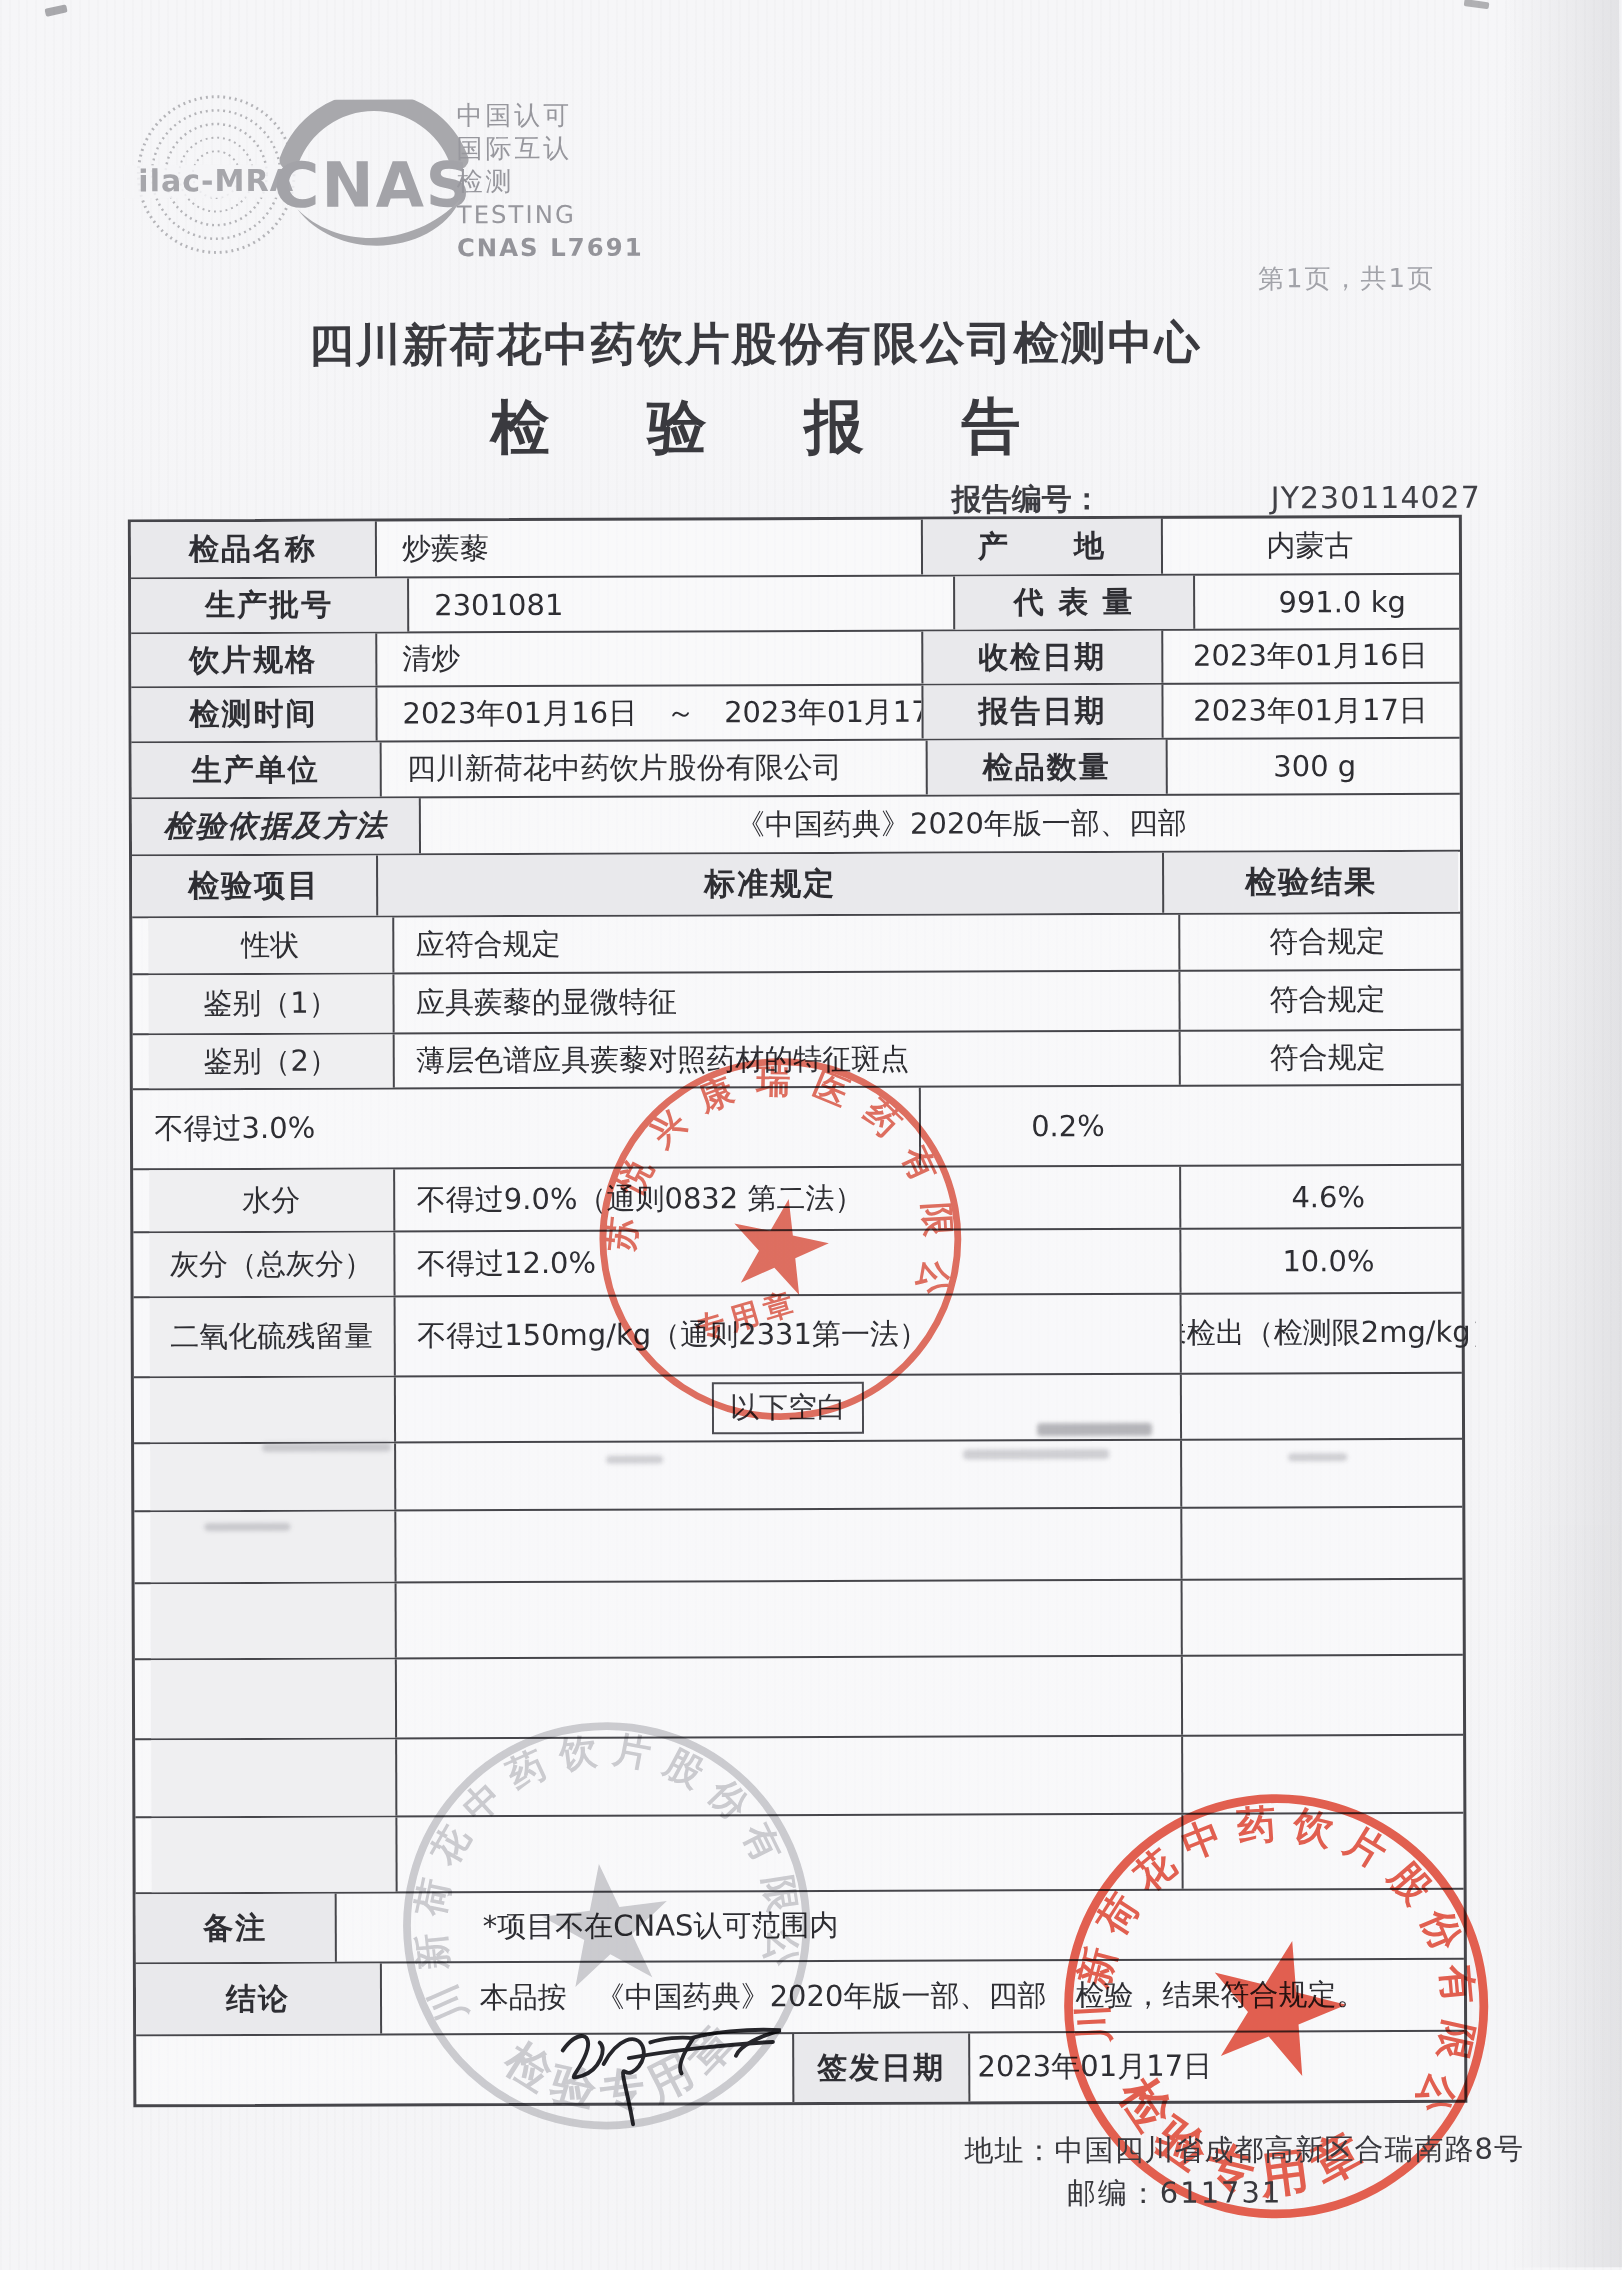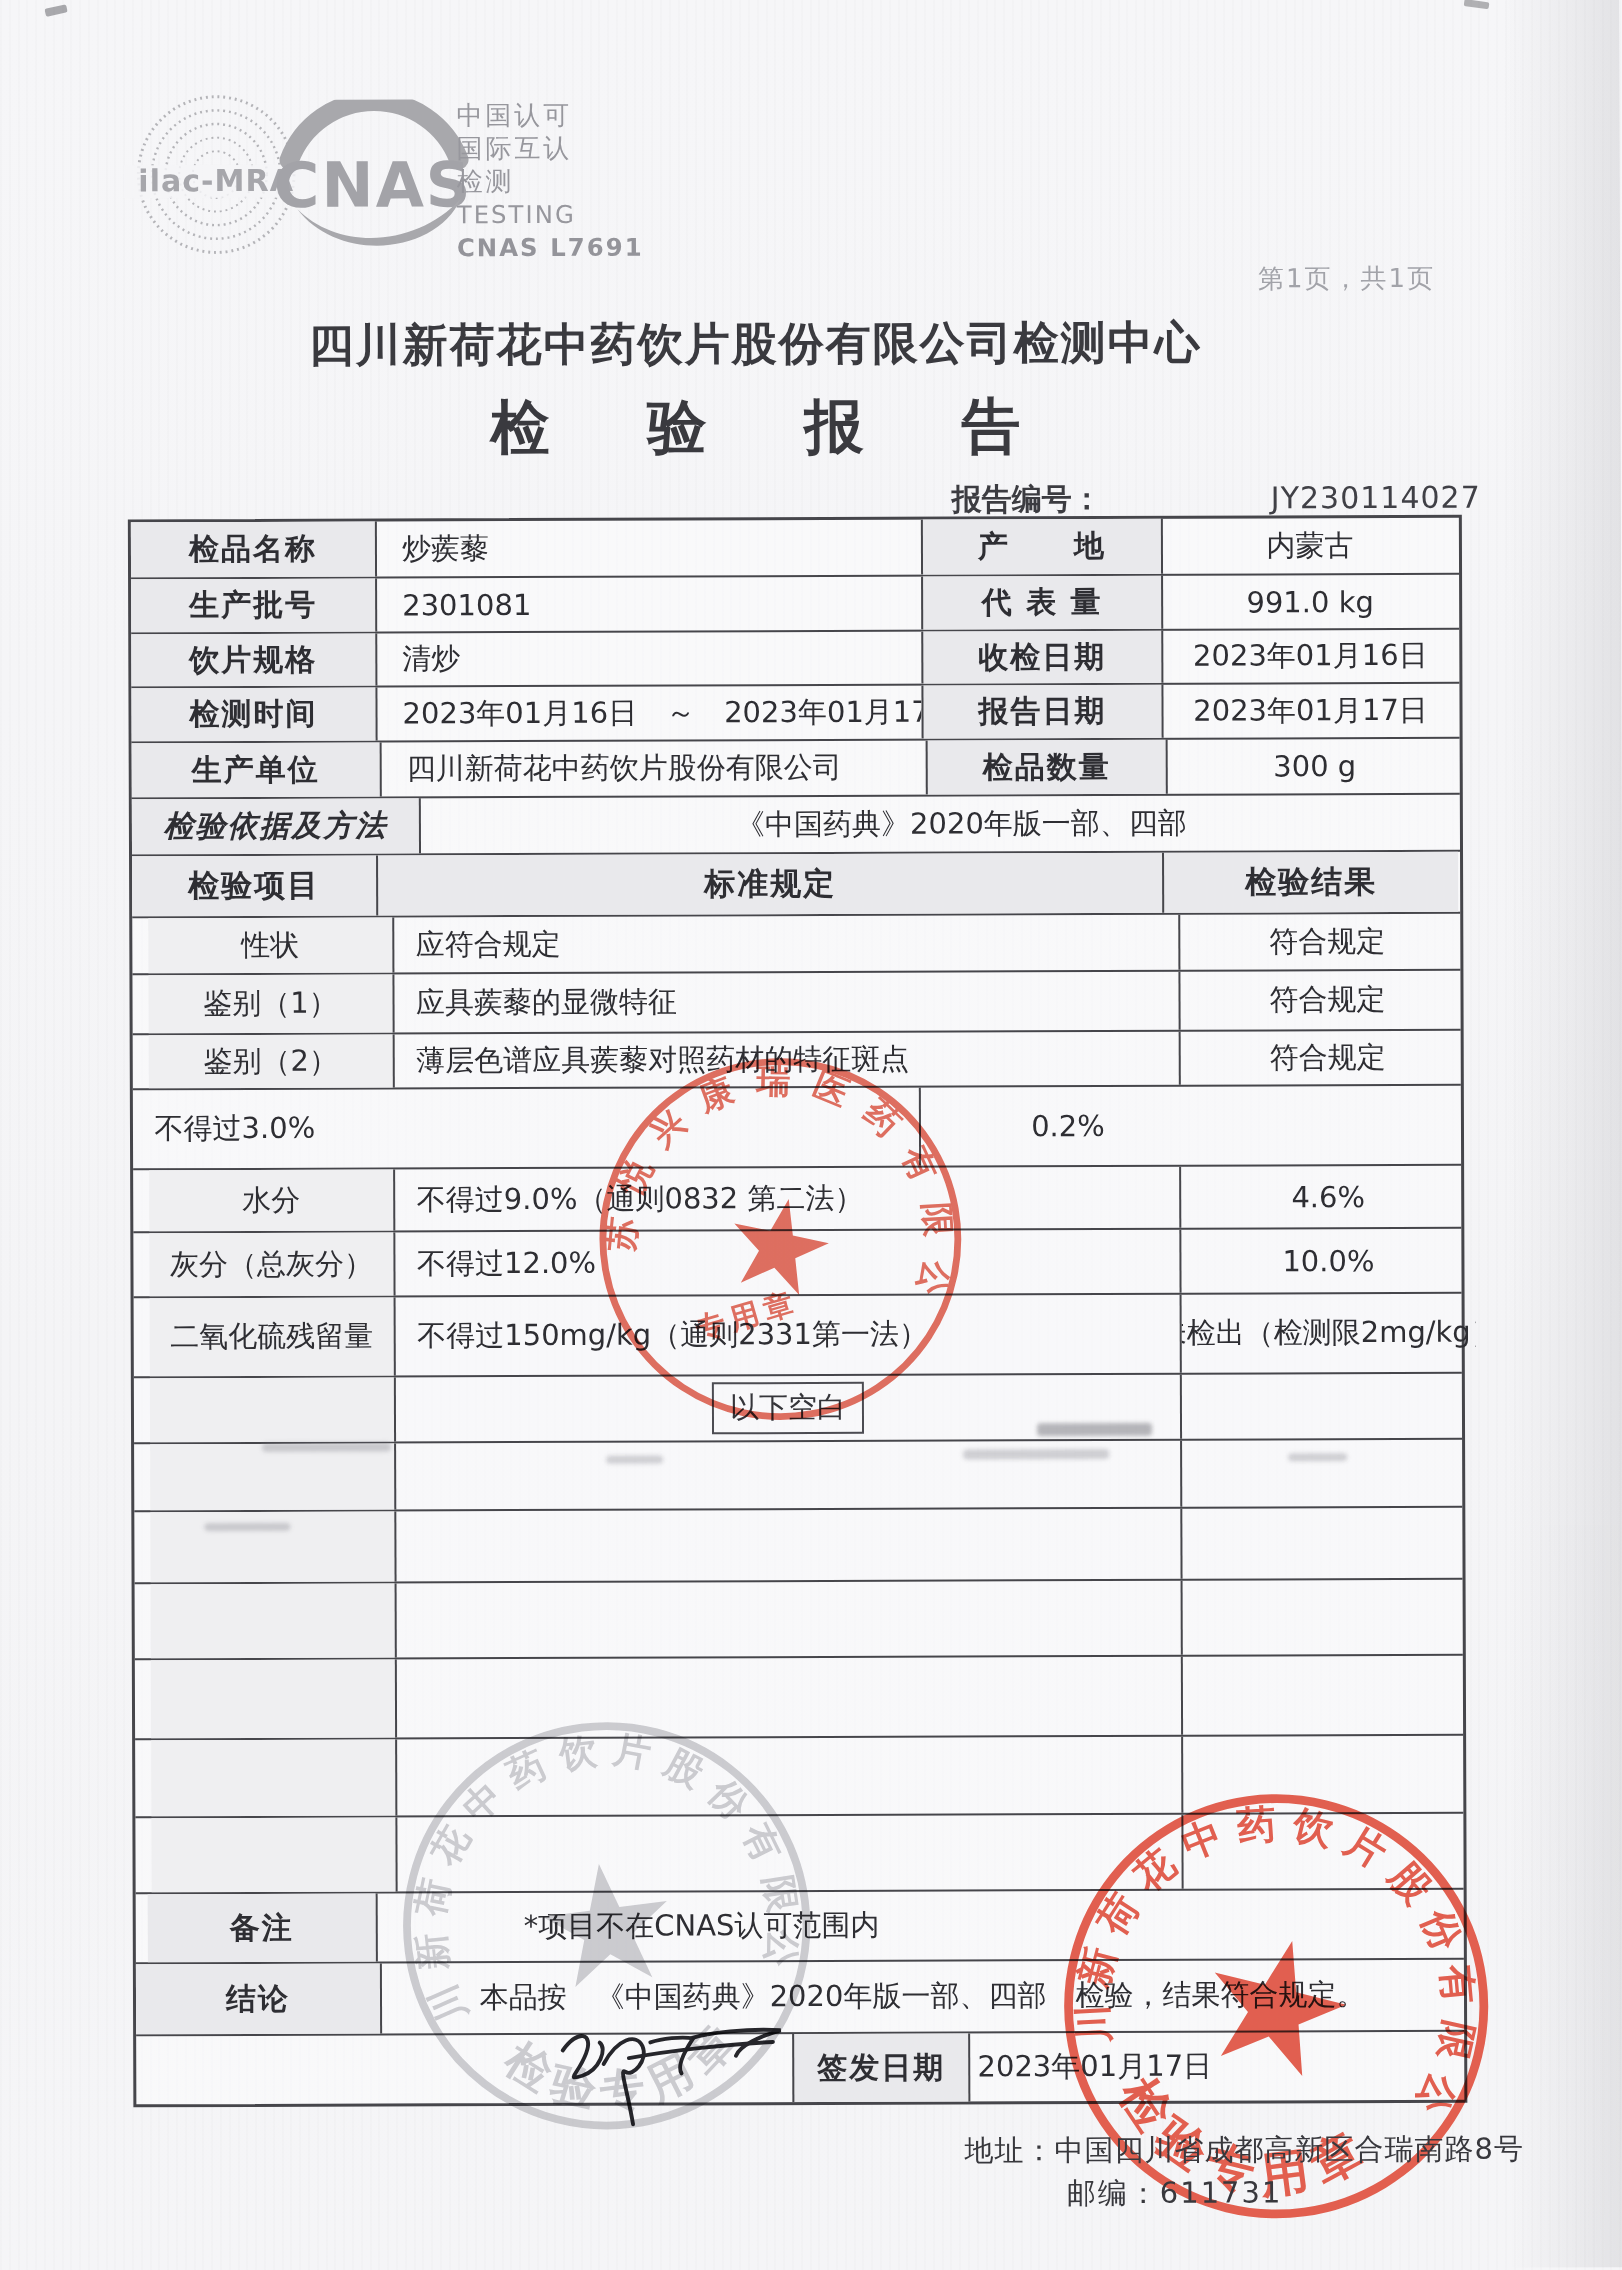--- a/index.html
+++ b/index.html
@@ -98,21 +98,21 @@
   <div class="report-no-value">JY230114027</div>
 
   <div id="report-table">
         <div class="row" style="height: 55px;">
           <div class="cell lab" style="width: 244px;">检品名称</div>
           <div class="cell val" style="width: 546px;">炒蒺藜</div>
           <div class="cell lab" style="width: 240px;">产　　地</div>
           <div class="cell ctr" style="width: 296px;">内蒙古</div>
         </div>
         <div class="row" style="height: 55px;">
-          <div class="cell lab" style="width: 244px;">生产批号</div>
+          <div class="cell lab" style="width: 276px;">生产批号</div>
           <div class="cell val" style="width: 546px;">2301081</div>
           <div class="cell lab" style="width: 240px;">代 表 量</div>
           <div class="cell ctr" style="width: 296px;">991.0  kg</div>
         </div>
         <div class="row" style="height: 54px;">
           <div class="cell lab" style="width: 244px;">饮片规格</div>
           <div class="cell val" style="width: 546px;">清炒</div>
           <div class="cell lab" style="width: 240px;">收检日期</div>
           <div class="cell ctr" style="width: 296px;">2023年01月16日</div>
         </div>
@@ -202,21 +202,21 @@
           <div class="cell item" style="width: 244px;"></div>
           <div class="cell std" style="width: 786px;"></div>
           <div class="cell res" style="width: 296px;"></div>
         </div>
         <div class="row" style="height: 76px;">
           <div class="cell item" style="width: 244px;"></div>
           <div class="cell std" style="width: 786px;"></div>
           <div class="cell res" style="width: 296px;"></div>
         </div>
         <div class="row" style="height: 70px;">
-          <div class="cell lab" style="width: 228px; margin-left: 12px;">备注</div>
+          <div class="cell lab" style="width: 199px;">备注</div>
           <div class="cell padl" style="width: 1083px;">*项目不在CNAS认可范围内</div>
         </div>
         <div class="row" style="height: 72px;">
           <div class="cell lab" style="width: 244px;">结论</div>
           <div class="cell ctr" style="width: 1083px;">本品按　《中国药典》2020年版一部、四部　检验，结果符合规定。</div>
         </div>
         <div class="row" style="height: 70px;">
           <div class="cell std" style="width: 656px;"></div>
           <div class="cell lab" style="width: 176px;">签发日期</div>
           <div class="cell ctr" style="width: 251px;">2023年01月17日</div>

